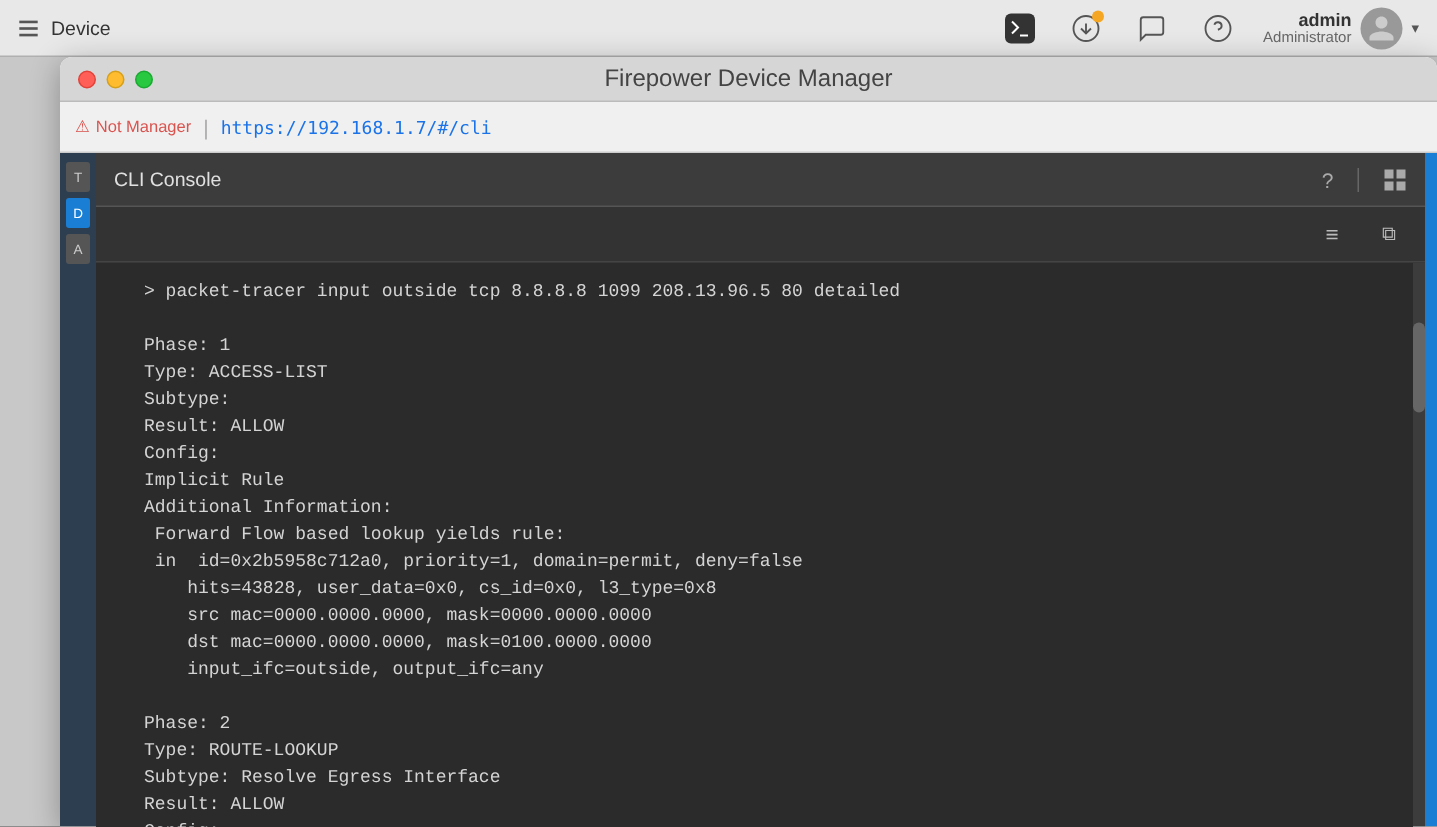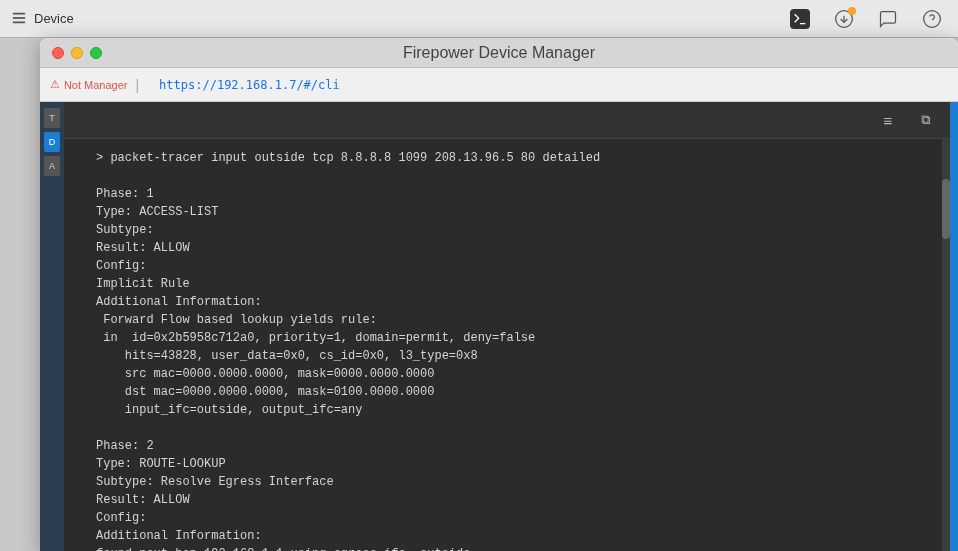--- a/index.html
+++ b/index.html
@@ -17,20 +17,21 @@
       height: 38px;
       background: #e8e8e8;
       border-bottom: 1px solid #b0b0b0;
       display: flex;
       align-items: center;
       justify-content: space-between;
       padding: 0 12px;
     }
     .mac-titlebar-left {
       display: flex;
+      align-items: center;
       gap: 8px;
     }
     .mac-menu-icon {
       width: 14px;
       height: 14px;
       display: flex;
       align-items: center;
       justify-content: center;
       color: #555;
       font-size: 14px;
@@ -166,21 +167,20 @@
       font-size: 11px;
     }
     .address-separator {
       color: #aaa;
       font-size: 14px;
     }
     .url-text {
       font-size: 12px;
       color: #1a73e8;
       font-family: monospace;
-      margin-left: 12px;
     }
     .cli-header {
       height: 36px;
       background: #3c3c3c;
       display: flex;
       align-items: center;
       justify-content: space-between;
       padding: 0 12px;
       border-bottom: 1px solid #555;
     }
@@ -280,20 +280,32 @@
     </div>
 
     <div class="toolbar-icon-btn">
       <svg viewBox="0 0 24 24" fill="none" stroke="#555" stroke-width="1.5" width="22" height="22">
         <circle cx="12" cy="12" r="10"></circle>
         <path d="M9.09 9a3 3 0 0 1 5.83 1c0 2-3 3-3 3"></path>
         <line x1="12" y1="17" x2="12.01" y2="17"></line>
       </svg>
     </div>
 
+    <div class="admin-section">
+      <div class="admin-text">
+        <span class="admin-name">admin</span>
+        <span class="admin-role">Administrator</span>
+      </div>
+      <div class="admin-avatar">
+        <svg viewBox="0 0 24 24" fill="#ccc" width="20" height="20">
+          <path d="M12 12c2.7 0 4.8-2.1 4.8-4.8S14.7 2.4 12 2.4 7.2 4.5 7.2 7.2 9.3 12 12 12zm0 2.4c-3.2 0-9.6 1.6-9.6 4.8v2.4h19.2v-2.4c0-3.2-6.4-4.8-9.6-4.8z"></path>
+        </svg>
+      </div>
+      <span class="chevron-icon">▾</span>
+    </div>
   </div>
 </div>
 
 <div style="padding: 0 20px; background: #c8c8c8;">
   <div class="browser-window">
 
     <div class="browser-titlebar">
       <div class="traffic-lights">
         <div class="traffic-light tl-red"></div>
         <div class="traffic-light tl-yellow"></div>
@@ -314,20 +326,35 @@
     <div style="display:flex; height: calc(551px - 38px - 30px - 34px); position:relative;">
 
       <div style="width:24px; background:#2c3e50; display:flex; flex-direction:column; align-items:center; padding-top:6px; gap:4px; z-index:10;">
         <div style="width:16px;height:20px;background:#555;border-radius:2px;display:flex;align-items:center;justify-content:center;color:#ccc;font-size:9px;cursor:pointer;">T</div>
         <div style="width:16px;height:20px;background:#1a7fd4;border-radius:2px;display:flex;align-items:center;justify-content:center;color:#fff;font-size:9px;cursor:pointer;">D</div>
         <div style="width:16px;height:20px;background:#555;border-radius:2px;display:flex;align-items:center;justify-content:center;color:#ccc;font-size:9px;cursor:pointer;">A</div>
       </div>
 
       <div style="flex:1; display:flex; flex-direction:column; background:#2b2b2b; position:relative;">
 
+        <div class="cli-header">
+          <span class="cli-title">CLI Console</span>
+          <div class="cli-header-actions">
+            <span class="cli-action-icon">?</span>
+            <div class="cli-action-divider"></div>
+            <span class="cli-action-icon">
+              <svg viewBox="0 0 16 16" width="16" height="16" fill="#aaa">
+                <rect x="1" y="1" width="6" height="6"></rect>
+                <rect x="9" y="1" width="6" height="6"></rect>
+                <rect x="1" y="9" width="6" height="6"></rect>
+                <rect x="9" y="9" width="6" height="6"></rect>
+              </svg>
+            </span>
+          </div>
+        </div>
 
         <div style="display:flex; justify-content:flex-end; align-items:center; padding:4px 10px; background:#333; gap:10px; border-bottom:1px solid #444;">
           <span class="cli-toolbar-btn" style="font-size:15px;color:#bbb;">≡</span>
           <span class="cli-toolbar-btn" style="font-size:13px;color:#bbb;">⧉</span>
         </div>
 
         <div style="flex:1; display:flex; overflow:hidden; position:relative;">
           <div class="cli-terminal">&gt; packet-tracer input outside tcp 8.8.8.8 1099 208.13.96.5 80 detailed
 
 Phase: 1

